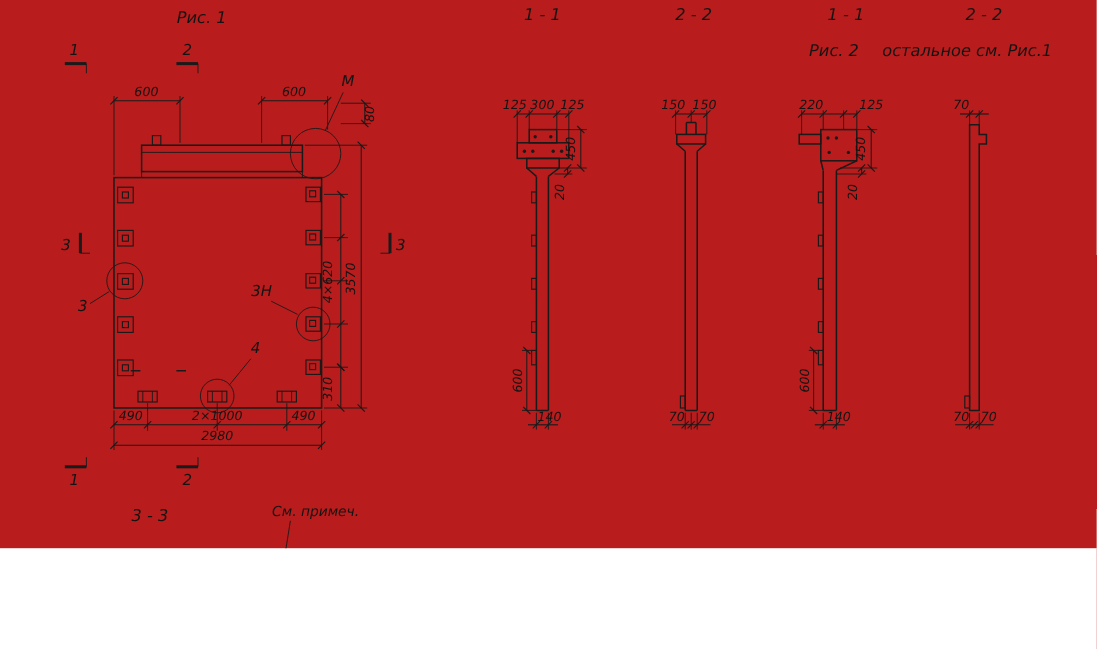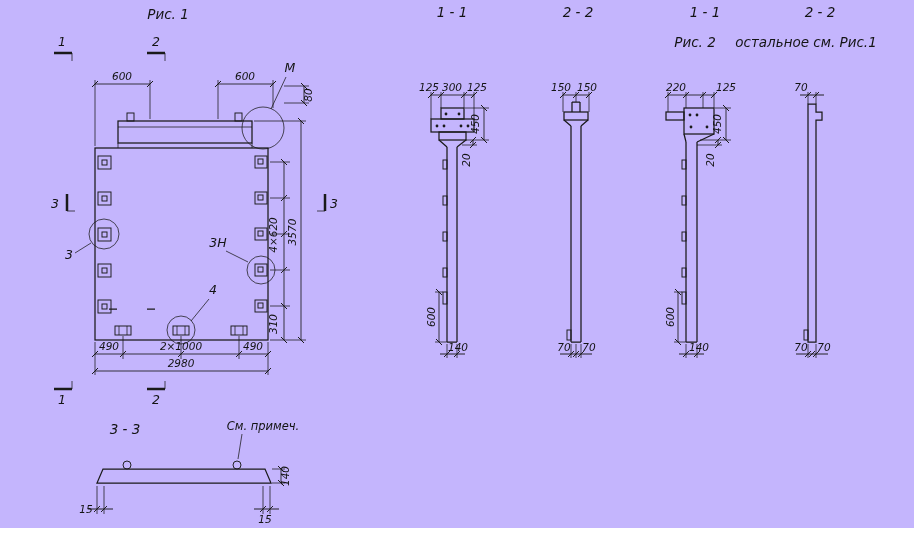--- a/index.html
+++ b/index.html
@@ -1,16 +1,16 @@
 <!DOCTYPE html>
 <html><head>
 <meta charset="utf-8">
 <style>
   html,body{margin:0;padding:0;background:#ffffff;}
-  .stage{position:relative;width:914px;height:528px;background:#c4b5fd;overflow:hidden;}
+  .stage{position:relative;width:914px;height:457px;background:#b91c1c;overflow:hidden;}
   svg text{fill:#141414;font-family:"DejaVu Sans",sans-serif;font-style:italic;}
   .t-title{font-size:13.5px;}
   .t-dim{font-size:10.5px;}
   .t-note{font-size:11.5px;}
   .t-num{font-size:12.5px;}
   .ln{stroke:#1a1a1a;stroke-width:1.25;fill:none;}
   .lt{stroke:#1a1a1a;stroke-width:0.75;fill:none;}
   .lk{stroke:#1a1a1a;stroke-width:2.5;fill:none;}
   .tick{stroke:#1a1a1a;stroke-width:0.95;fill:none;}
   .dm{stroke:#1a1a1a;stroke-width:0.85;fill:none;marker-start:url(#tk);marker-end:url(#tk);}

